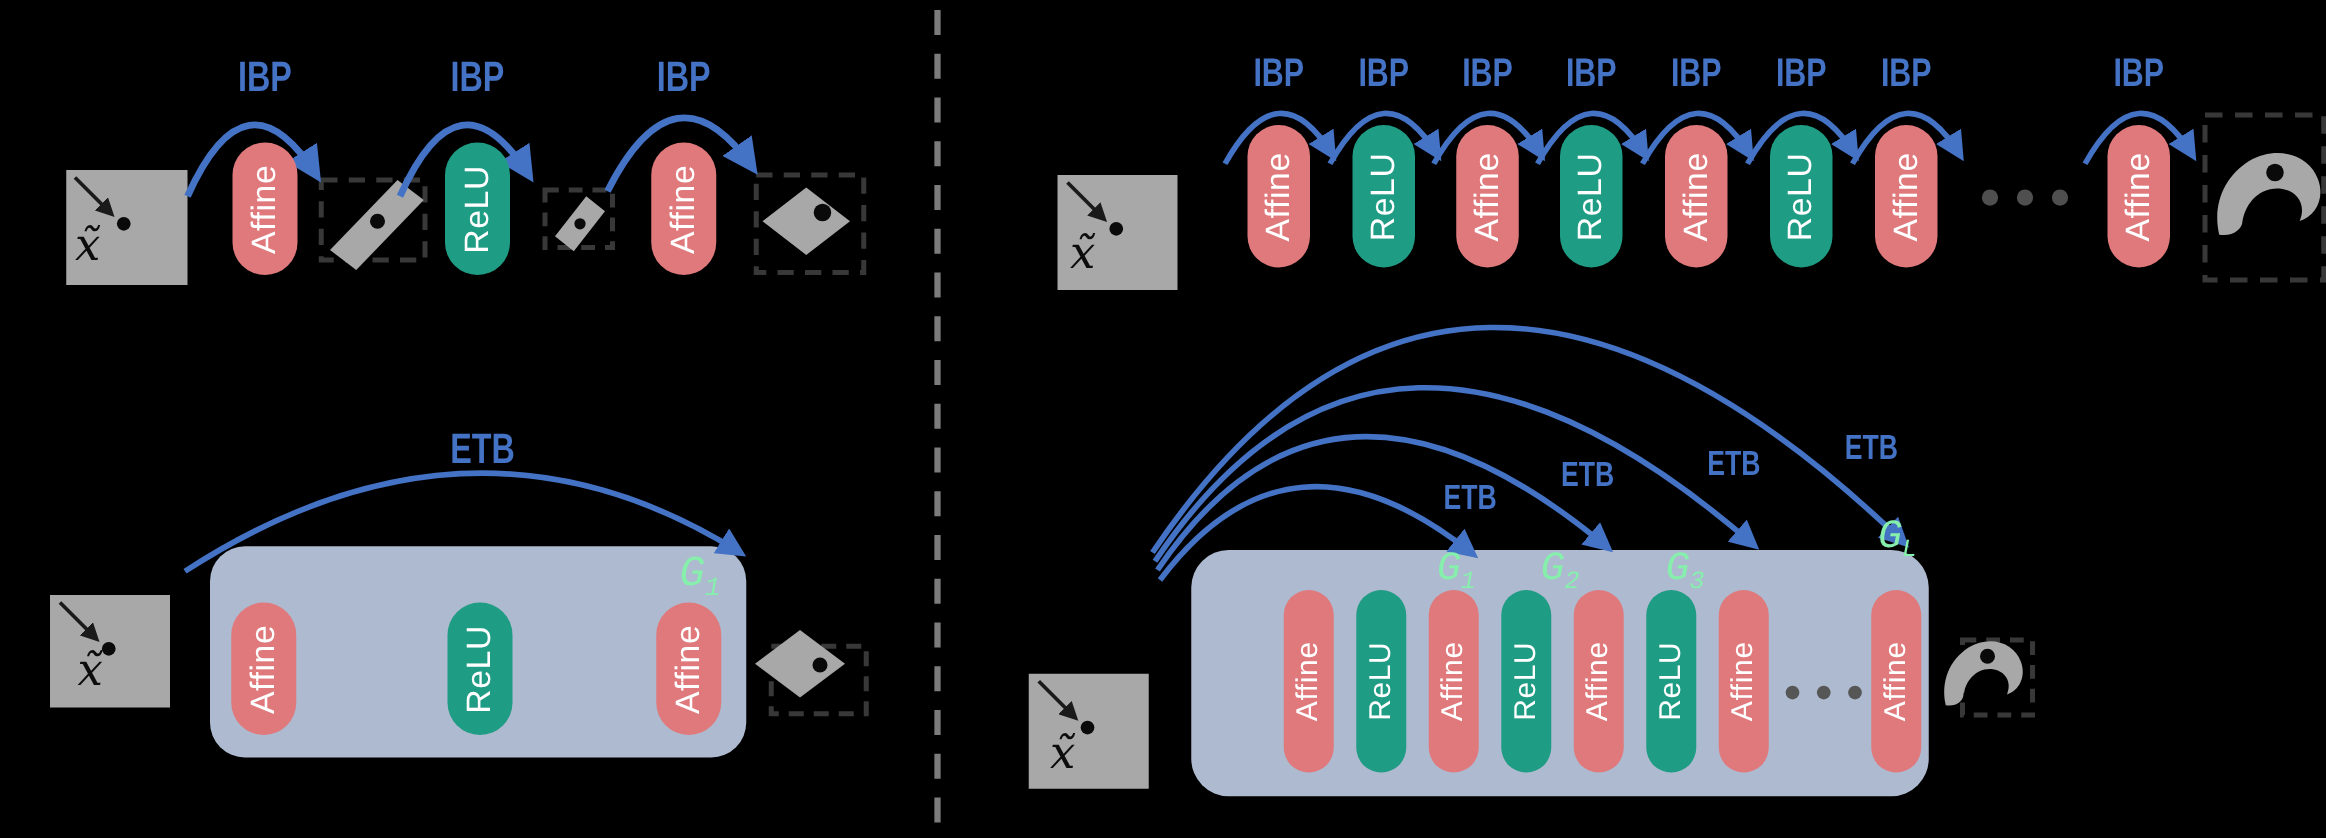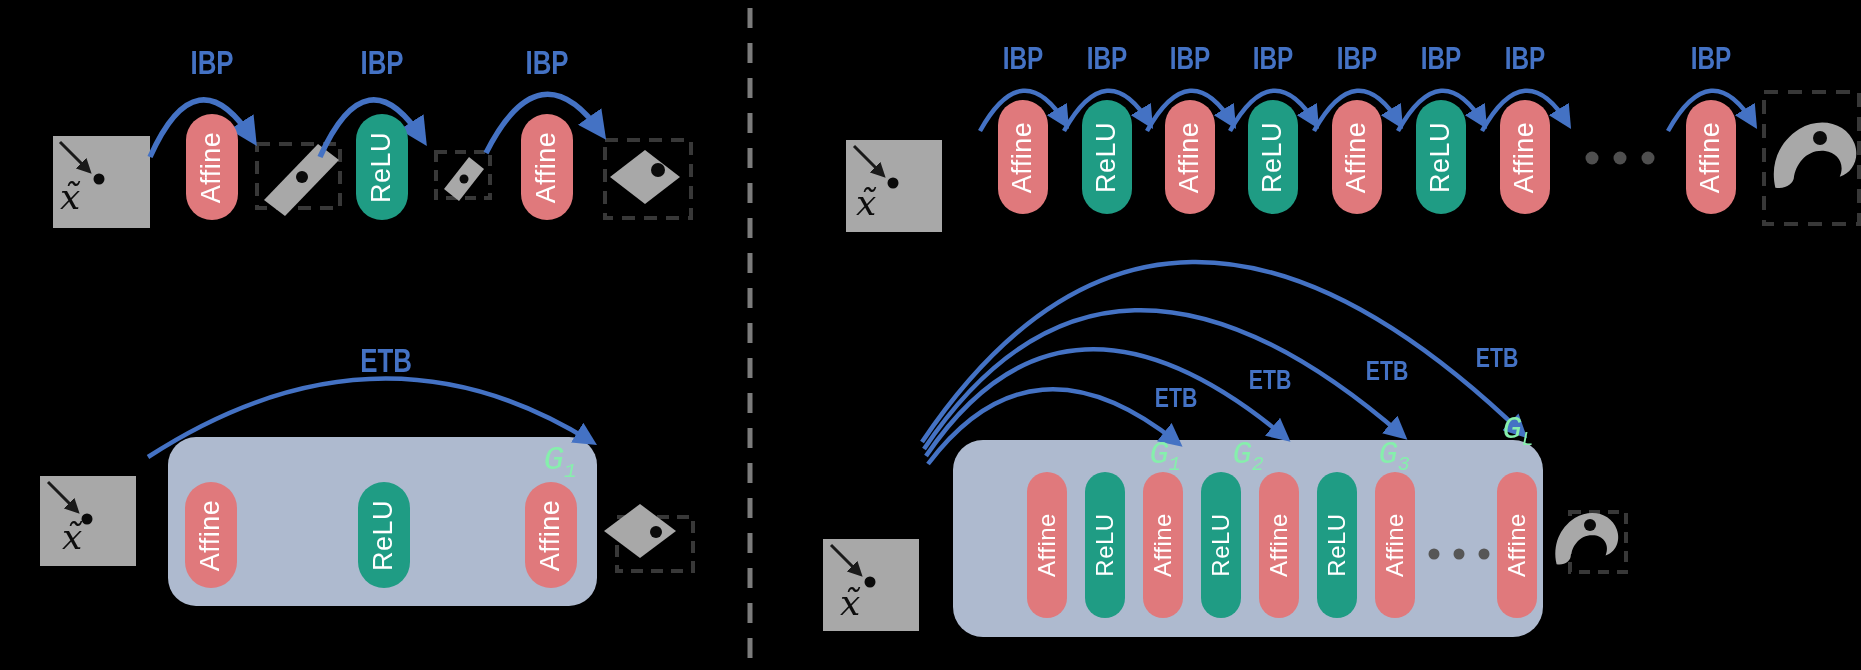--- a/index.html
+++ b/index.html
@@ -204,21 +204,21 @@
 
 <div class="glabel" style="left:560px;top:462px">
   <span>G</span><sub>1</sub>
 </div>
 <div class="glabel small" style="left:1165px;top:456px">
   <span>G</span><sub>1</sub>
 </div>
 <div class="glabel small" style="left:1248px;top:456px">
   <span>G</span><sub>2</sub>
 </div>
-<div class="glabel small" style="left:1394px;top:456px">
+<div class="glabel small" style="left:1348px;top:456px">
   <span>G</span><sub>3</sub>
 </div>
 <div class="glabel small" style="left:1518px;top:431px">
   <span>G</span><sub>L</sub>
 </div>
 
 <div class="xlab" style="left:60px;top:176px">x̃</div>
 <div class="xlab" style="left:856px;top:182px">x̃</div>
 <div class="xlab" style="left:62px;top:516px">x̃</div>
 <div class="xlab" style="left:840px;top:582px">x̃</div>

